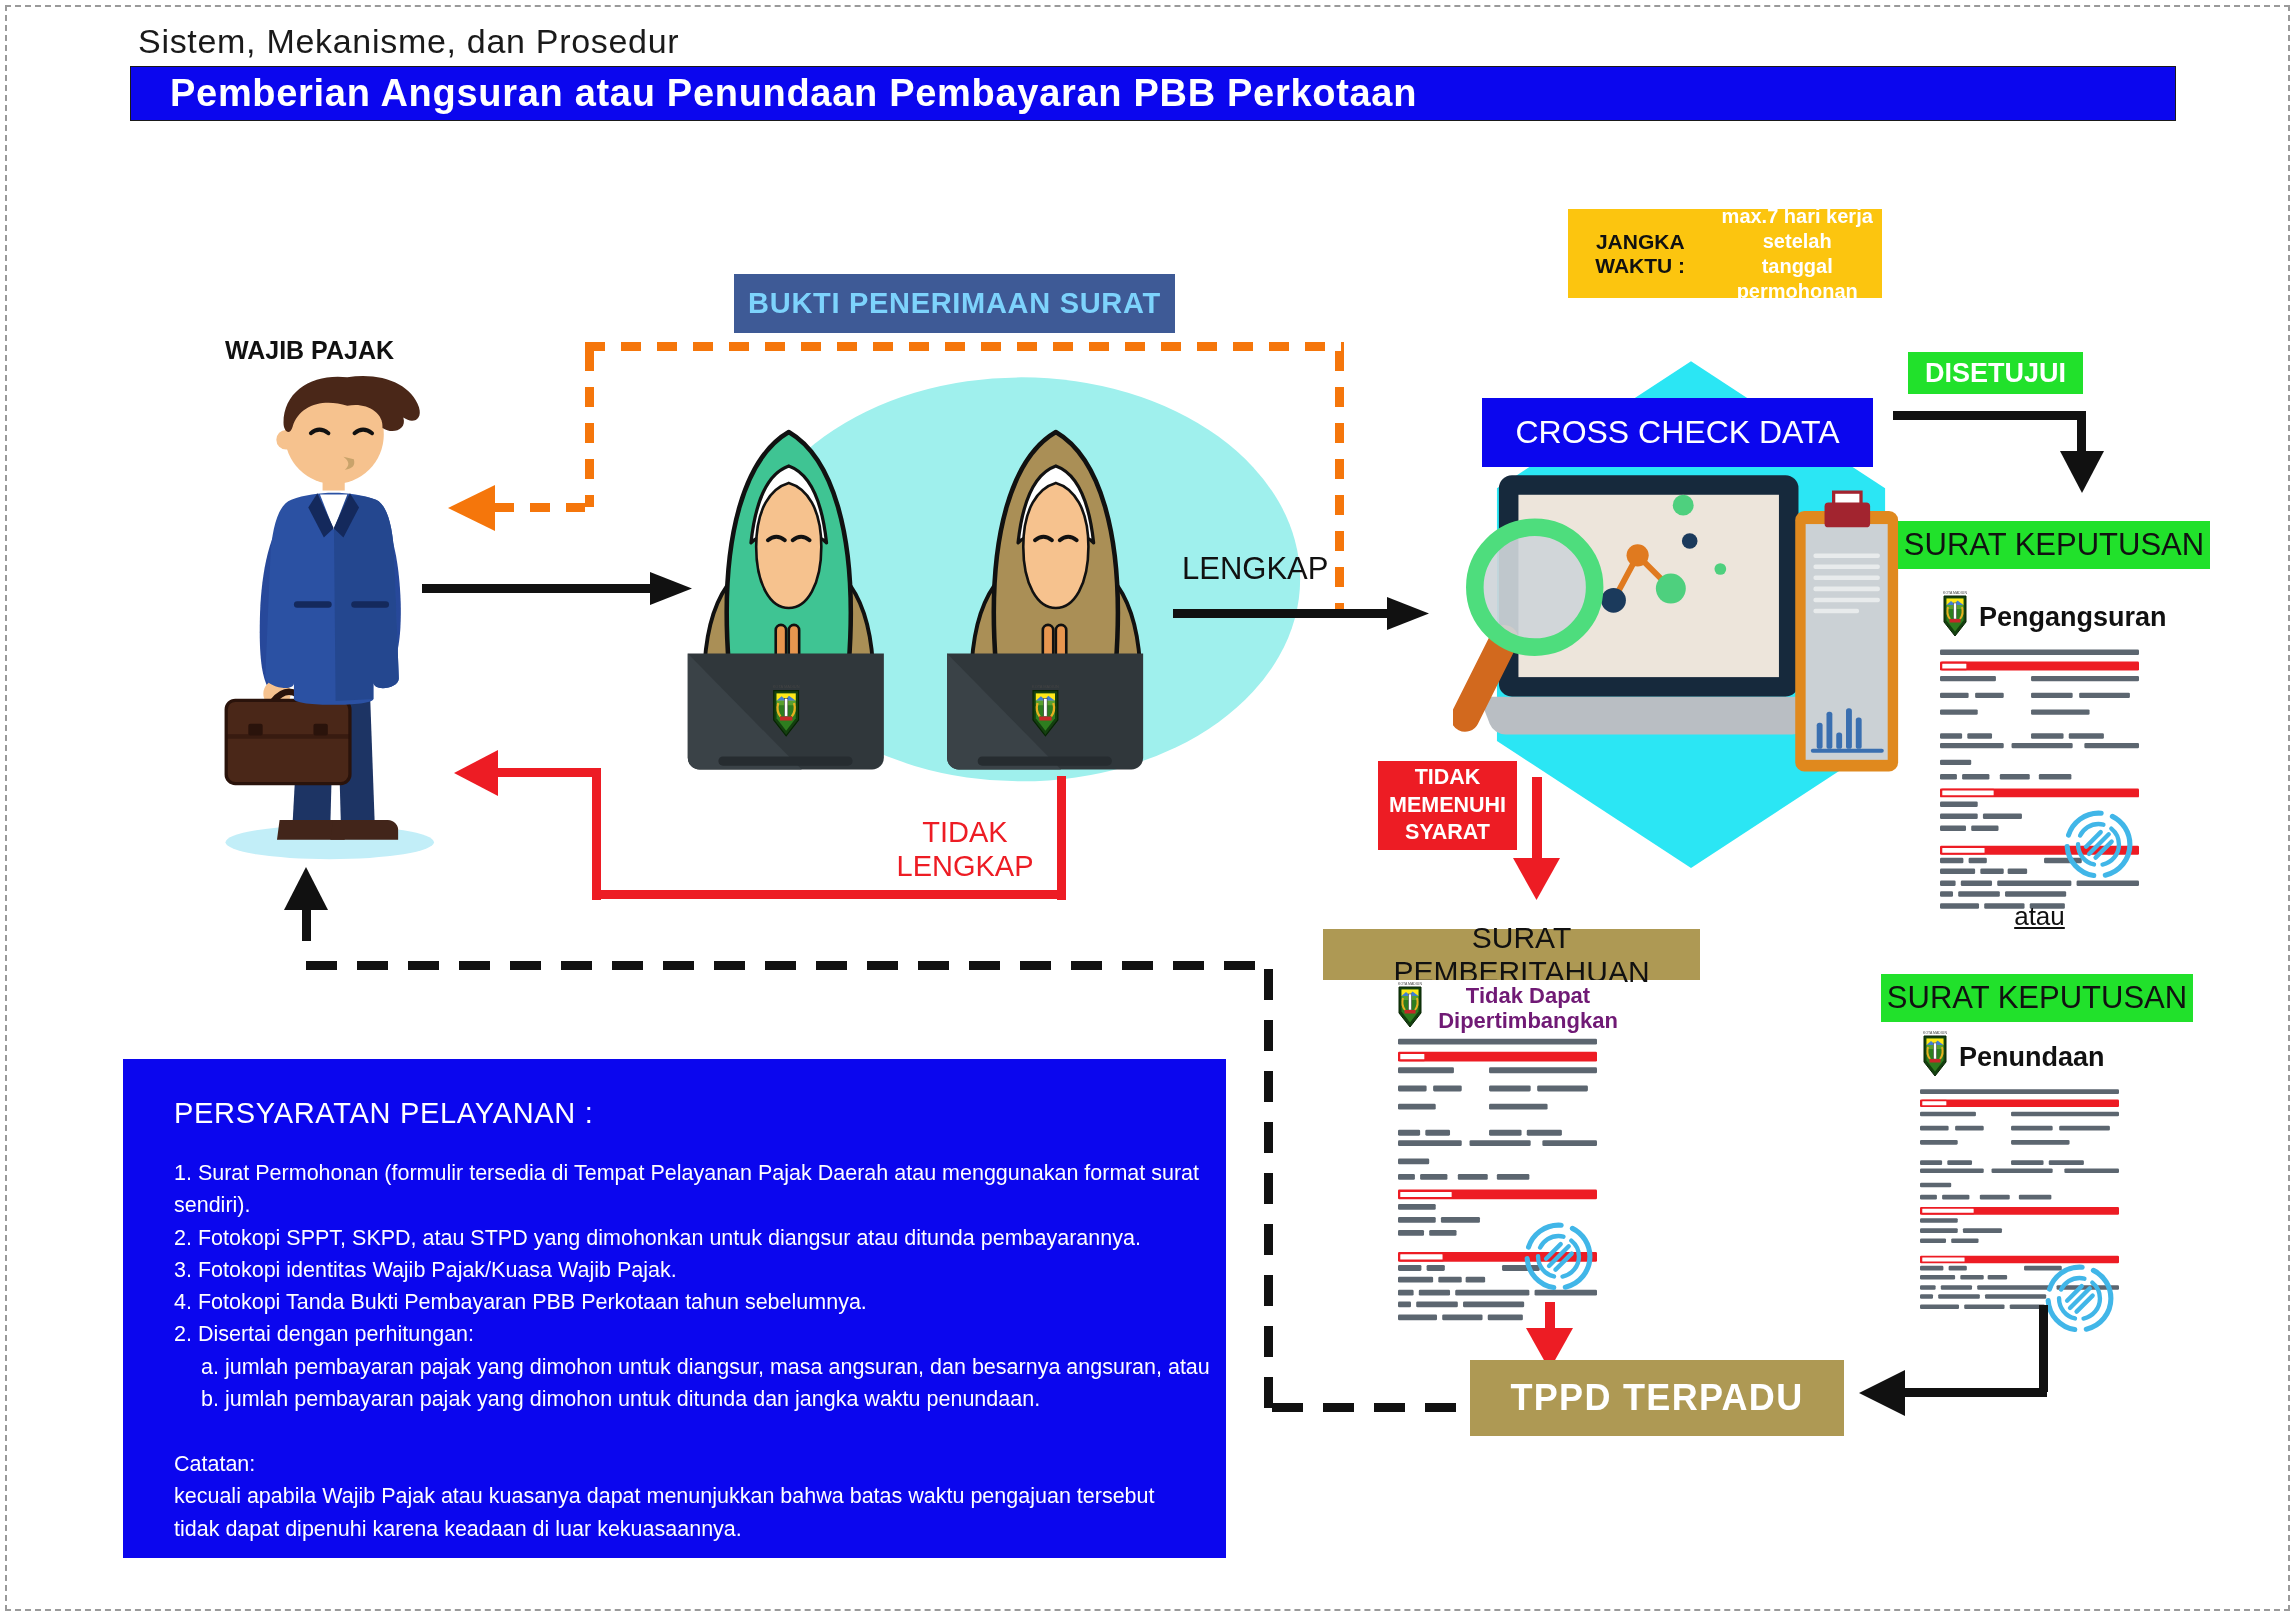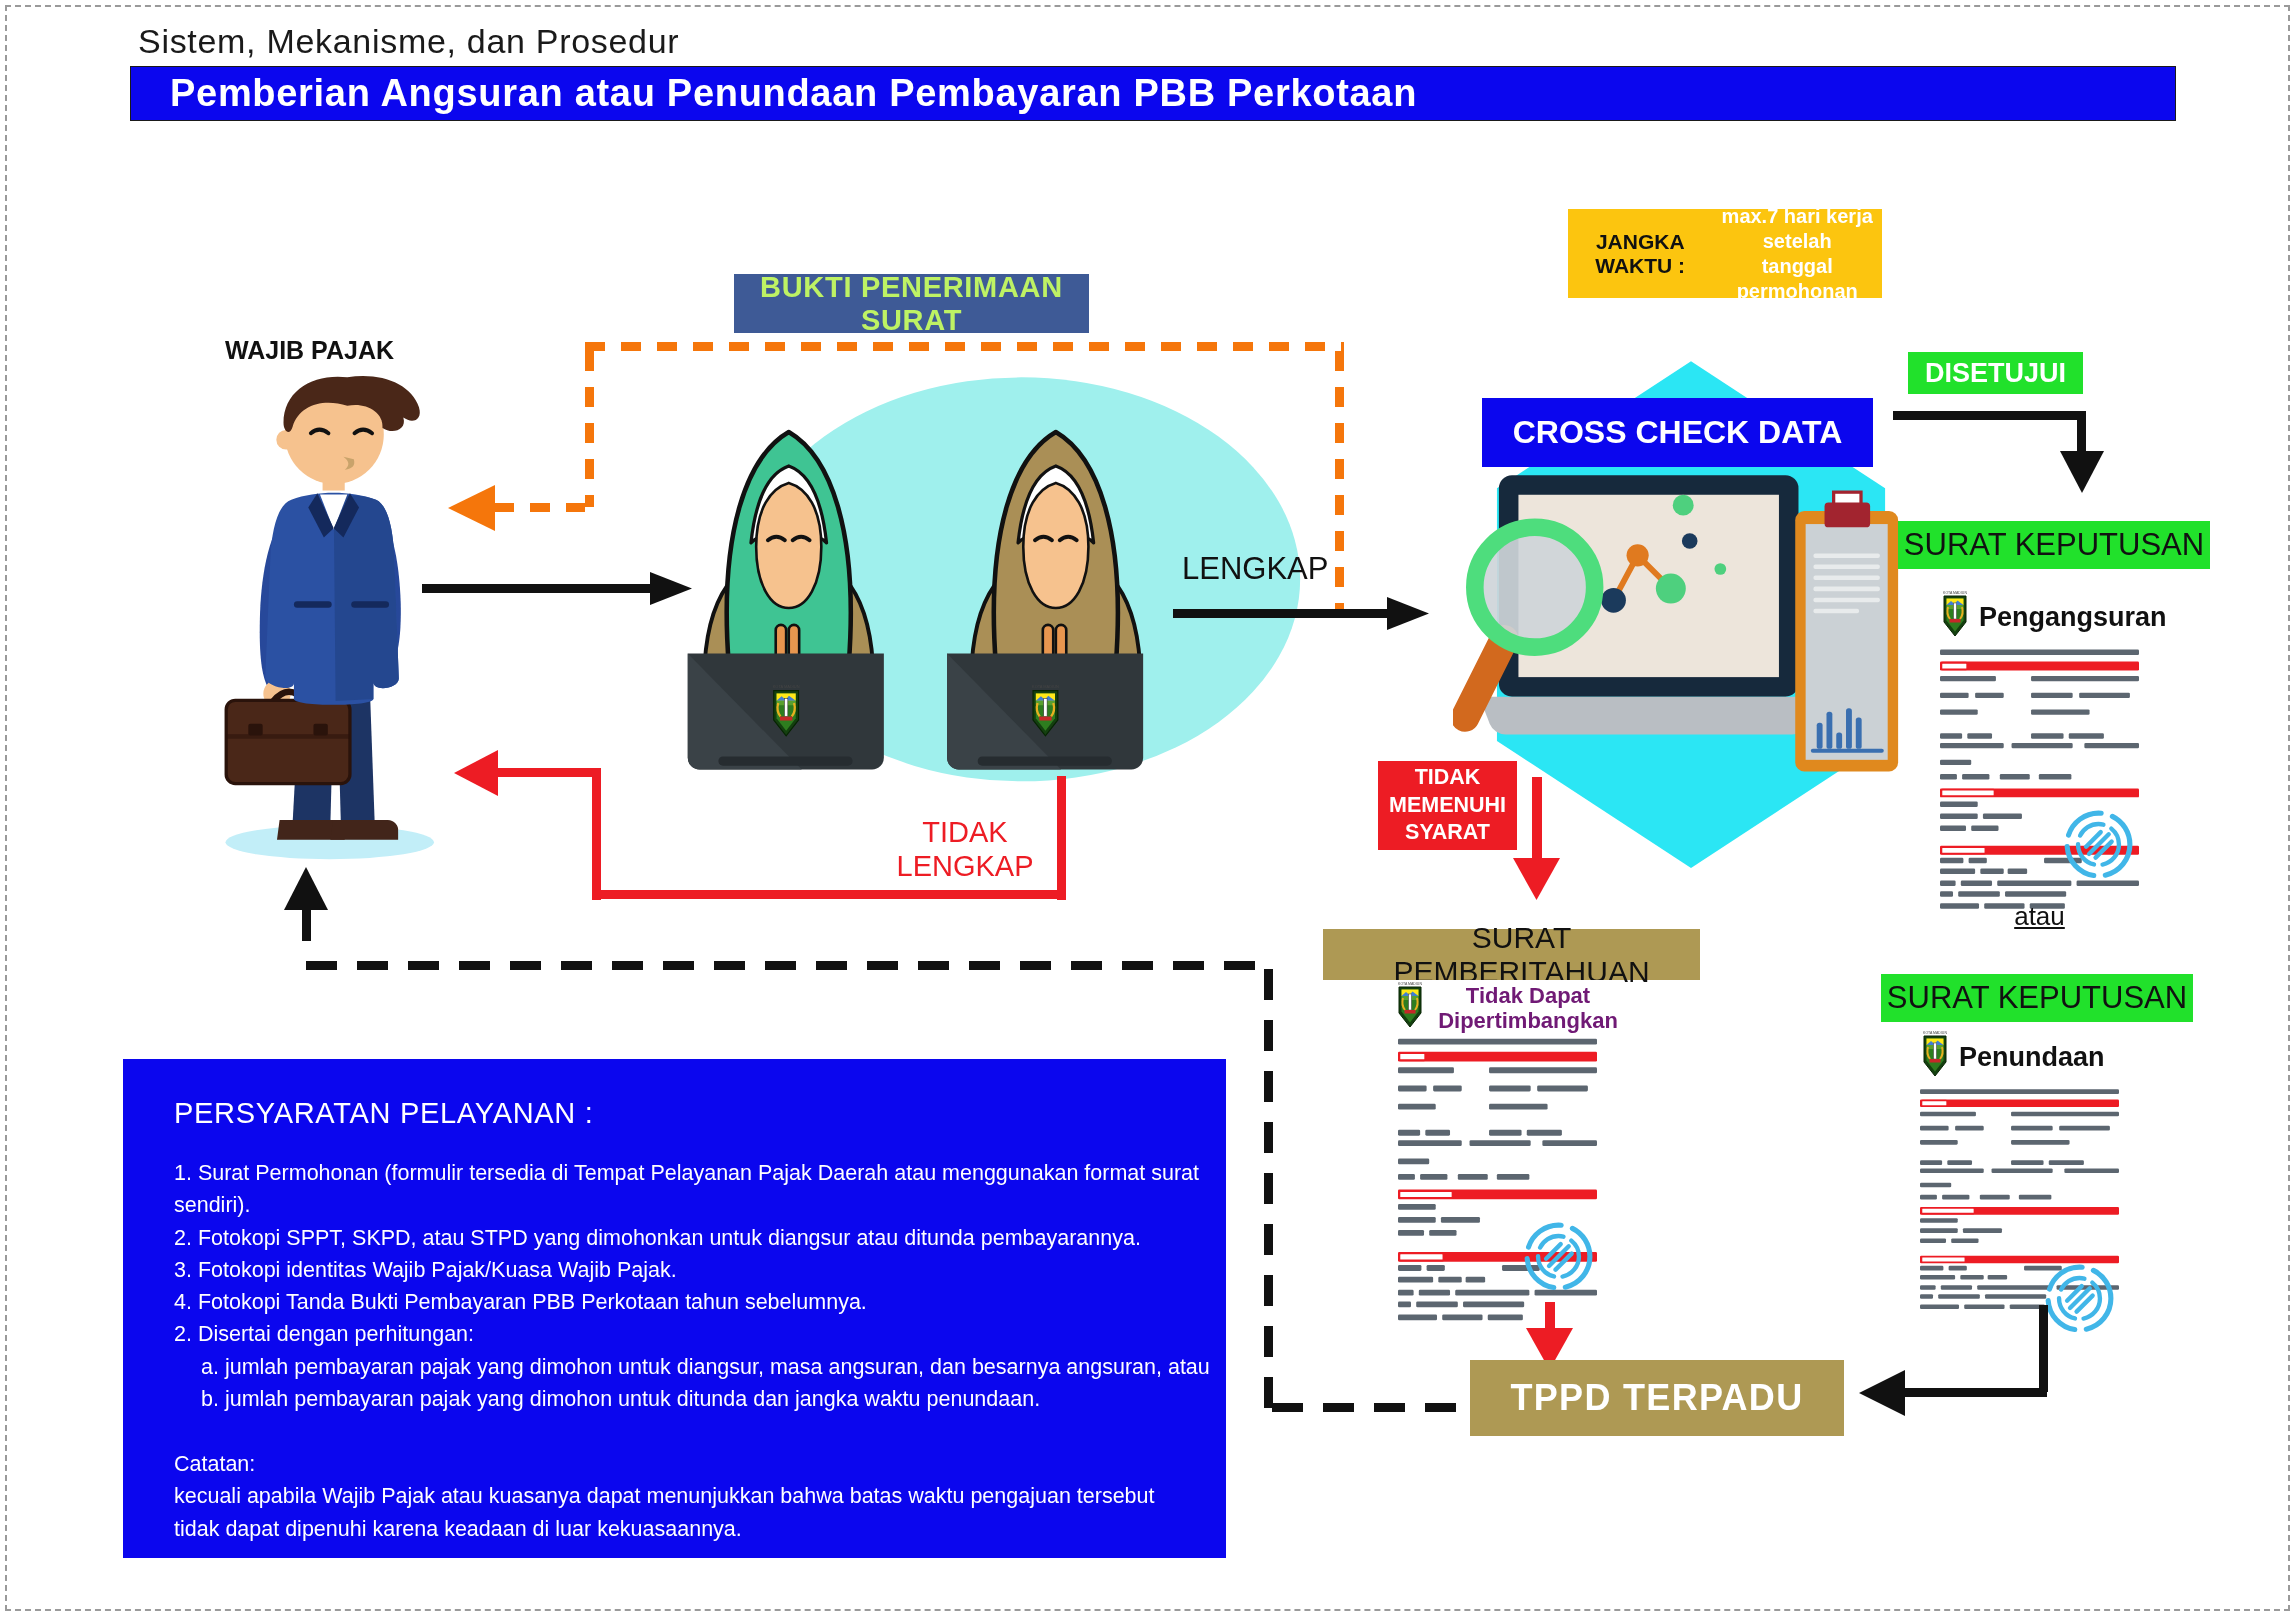--- a/index.html
+++ b/index.html
@@ -15,27 +15,27 @@
   .banner span{color:#fff;font-weight:bold;font-size:38px;padding-left:39px;letter-spacing:0.7px;}
 
   .jangka{left:1568px;top:209px;width:314px;height:89px;background:var(--yellow);
           display:flex;align-items:center;}
   .jangka .jl{width:46%;text-align:center;font-weight:bold;font-size:21px;color:#111;}
   .jangka .jv{width:54%;text-align:center;font-weight:bold;font-size:20px;color:#fff;line-height:1.25;}
 
   
   .label-box{display:flex;align-items:center;justify-content:center;text-align:center;}
   .wp-label{left:215px;top:336px;width:189px;font-size:25px;font-weight:bold;text-align:center;}
-  .bukti-box{left:734px;top:274px;width:355px;height:59px;background:var(--slate);
-             color:#bef264;font-weight:bold;font-size:29px;letter-spacing:0.7px;}
+  .bukti-box{left:734px;top:274px;width:441px;height:59px;background:var(--slate);
+             color:#7dd3fc;font-weight:bold;font-size:29px;letter-spacing:0.7px;}
   .lengkap-label{left:1182px;top:551px;font-size:31px;color:#111;}
   .tidak-lengkap{left:867px;top:815px;width:196px;text-align:center;color:var(--red);
                  font-size:29px;line-height:1.18;}
   .ccd-box{left:1482px;top:398px;width:391px;height:69px;background:var(--blue);
-           color:#fff;font-weight:bold;font-size:32px;}
+           color:#fff;font-weight:normal;font-size:32px;}
   .disetujui-box{left:1908px;top:352px;width:175px;height:42px;background:var(--green);
                  color:#fff;font-weight:bold;font-size:27px;}
   .sk-box{width:312px;height:48px;background:var(--green);color:#111;font-size:31px;}
   .sk1{left:1898px;top:521px;}
   .sk2{left:1881px;top:974px;}
   .tms-box{left:1378px;top:761px;width:139px;height:89px;background:var(--red);
            color:#fff;font-weight:bold;font-size:21.5px;line-height:1.3;}
   .sp-box{left:1323px;top:929px;width:357px;height:51px;background:var(--tan);
           color:#111;font-size:30px;padding-left:20px;}
   .atau-label{left:1981px;top:901px;width:117px;text-align:center;font-size:26px;text-decoration:underline;}

